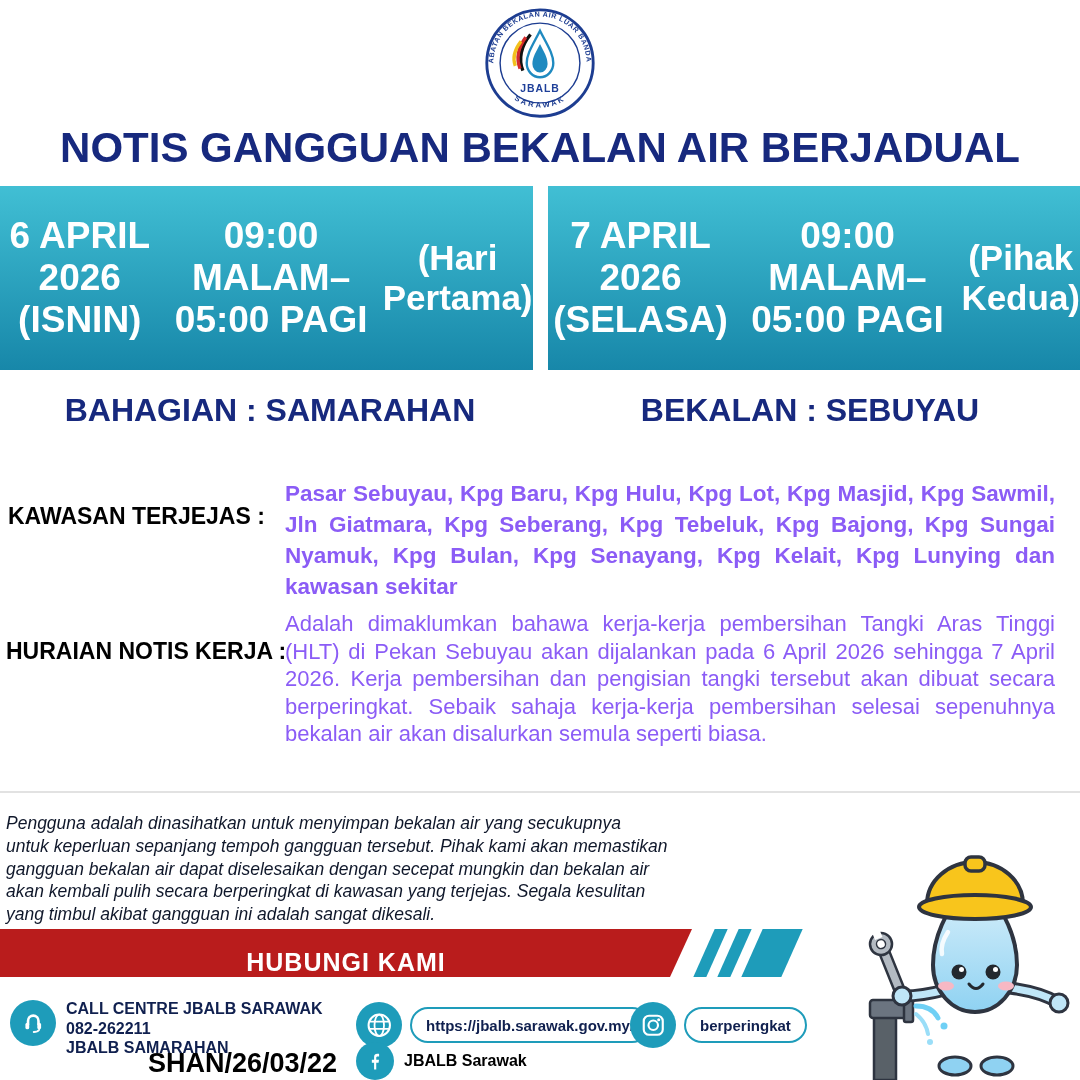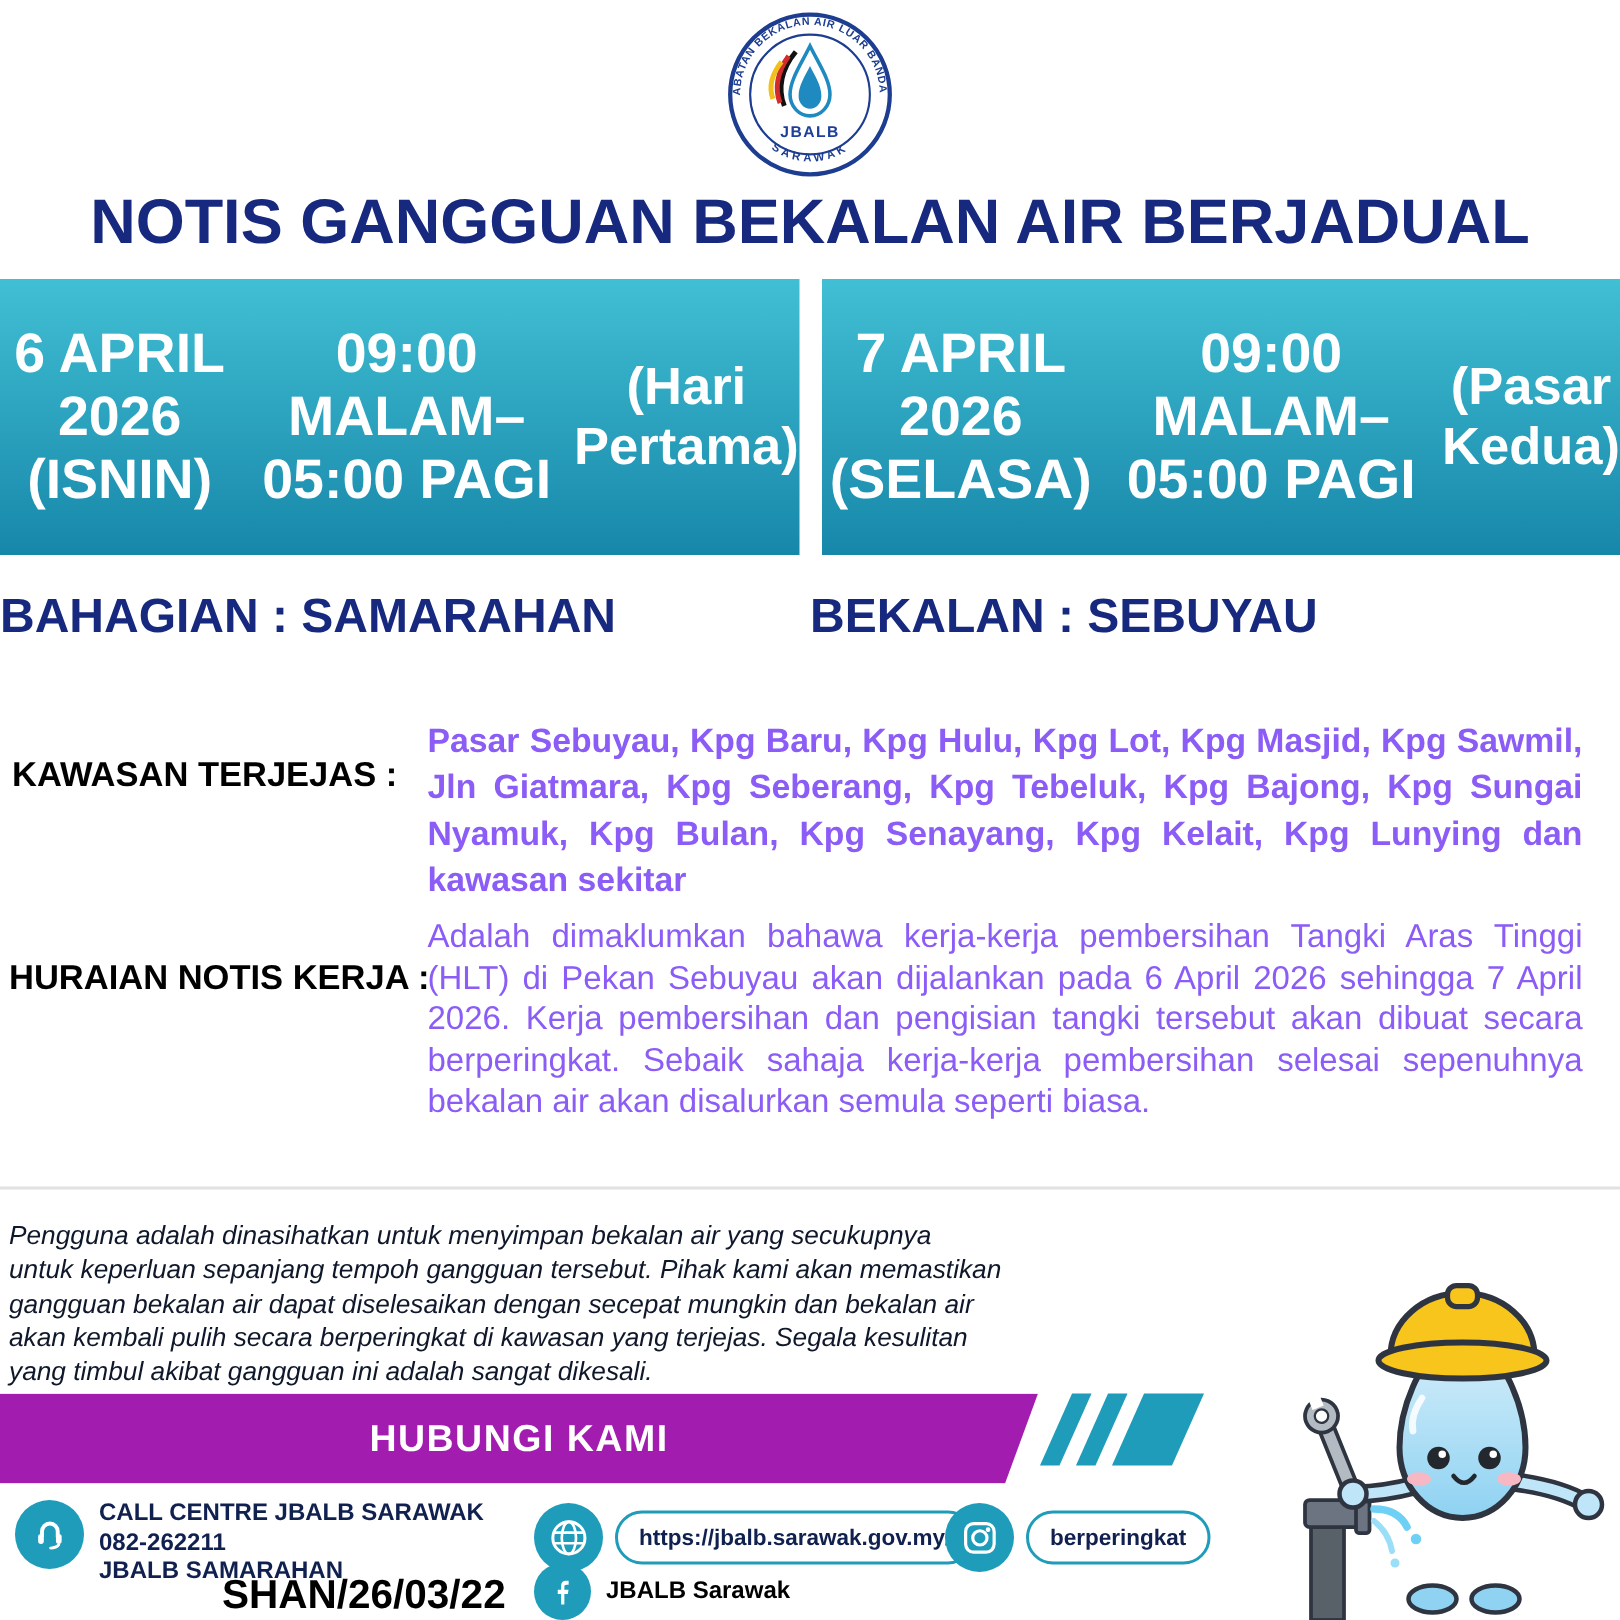--- a/index.html
+++ b/index.html
@@ -15,37 +15,37 @@
 
   .schedule{position:absolute;top:186px;left:0;width:1080px;height:184px;display:flex;
     background:linear-gradient(180deg,#41bfd4 0%,#1787a9 100%)}
   .sched-col{flex:1;display:flex;flex-direction:row;align-items:center;justify-content:center;
     gap:10px;color:#ffffff;font-weight:700;text-align:center}
   .sched-date,.sched-time{font-size:37px}
   .sched-label{font-size:35px}
   .sched-divider{width:15px;background:#ffffff}
 
   .region-row{position:absolute;top:392px;left:0;width:100%;display:flex}
-  .region-row>div{flex:1;text-align:left;font-size:32px;font-weight:700;color:#17297e}
+  .region-row>div{flex:1;text-align:center;font-size:32px;font-weight:700;color:#17297e}
 
   .info-label{position:absolute;font-size:23px;font-weight:700;color:#000}
   .kawasan-label{left:8px;top:503px}
   .huraian-label{left:6px;top:638px}
   .info-text{position:absolute;left:285px;width:770px;color:#8b5cf6;text-align:justify}
   .kawasan-text{top:478px;font-size:22.5px;font-weight:700;line-height:1.38}
   .huraian-text{top:610px;font-size:22px;line-height:1.25}
 
   .divider{position:absolute;top:791px;left:0;width:100%;border:none;border-top:2px solid #e2e2e2}
 
   .disclaimer{position:absolute;left:6px;top:812px;width:662px;font-size:17.5px;font-style:italic;
     line-height:1.3;color:#0f172a}
 
-  .hubungi-bar{position:absolute;top:929px;left:0;width:692px;height:60px;background:#a21caf;
+  .hubungi-bar{position:absolute;top:929px;left:0;width:692px;height:48px;background:#b91c1c;
     clip-path:polygon(0 0,100% 0,670px 100%,0 100%);
-    display:flex;align-items:center;justify-content:center}
+    display:flex;align-items:flex-end;justify-content:center}
   .hubungi-bar span{color:#fff;font-size:25px;font-weight:700;letter-spacing:1px}
   .stripe{position:absolute;top:929px;height:48px;background:#1e9cba;transform:skewX(-24deg)}
   .stripe.s1{left:704px;width:13px}
   .stripe.s2{left:728px;width:13px}
   .stripe.s3{left:752px;width:40px}
 
   .icon-circle{position:absolute;border-radius:50%;background:#1e9cba;display:flex;
     align-items:center;justify-content:center}
   .icon-circle svg{width:62%;height:62%}
   .c-phone{left:10px;top:1000px;width:46px;height:46px}
@@ -102,21 +102,21 @@
   <div class="schedule">
     <div class="sched-col">
       <div class="sched-date">6 APRIL 2026 (ISNIN)</div>
       <div class="sched-time">09:00 MALAM– 05:00 PAGI</div>
       <div class="sched-label">(Hari Pertama)</div>
     </div>
     <div class="sched-divider"></div>
     <div class="sched-col">
       <div class="sched-date">7 APRIL 2026 (SELASA)</div>
       <div class="sched-time">09:00 MALAM– 05:00 PAGI</div>
-      <div class="sched-label">(Pasar Kedua)</div>
+      <div class="sched-label">(Pihak Kedua)</div>
     </div>
   </div>
 
   <div class="region-row">
     <div>BAHAGIAN : SAMARAHAN</div>
     <div>BEKALAN : SEBUYAU</div>
   </div>
 
   <div class="info-label kawasan-label">KAWASAN TERJEJAS  :</div>
   <div class="info-text kawasan-text">Pasar Sebuyau, Kpg Baru, Kpg Hulu, Kpg Lot, Kpg Masjid, Kpg Sawmil, Jln Giatmara, Kpg Seberang, Kpg Tebeluk, Kpg Bajong, Kpg Sungai Nyamuk, Kpg Bulan, Kpg Senayang, Kpg Kelait, Kpg Lunying dan kawasan sekitar</div>

